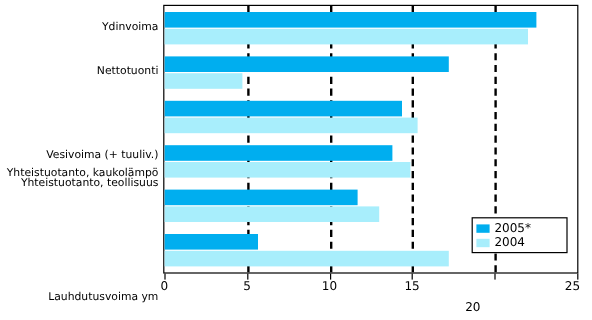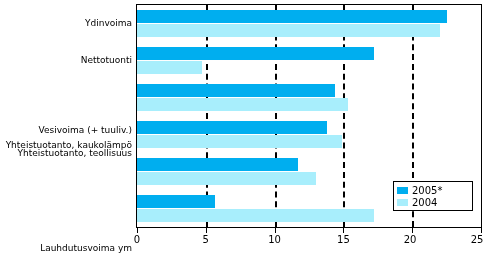--- a/index.html
+++ b/index.html
@@ -144,21 +144,21 @@
   <div id="xaxis">
       <div class="xtick" style="left: 1px;"></div>
       <div class="xticklabel" style="left: 1px;">0</div>
       <div class="xtick" style="left: 69.8px;"></div>
       <div class="xticklabel" style="left: 69.8px;">5</div>
       <div class="xtick" style="left: 138.6px;"></div>
       <div class="xticklabel" style="left: 138.6px;">10</div>
       <div class="xtick" style="left: 207.4px;"></div>
       <div class="xticklabel" style="left: 207.4px;">15</div>
       <div class="xtick" style="left: 276.2px;"></div>
-      <div class="xticklabel" style="left: 274px;">20</div>
+      <div class="xticklabel" style="left: 258px; margin-top: 17px;">20</div>
       <div class="xtick" style="left: 345px;"></div>
       <div class="xticklabel" style="left: 341px;">25</div>
     </div>
 
 
   <div id="legend">
       <div class="legend-item">
         <span class="legend-swatch" style="background: rgb(0, 174, 239);"></span>
         <span>2005*</span>
       </div>

